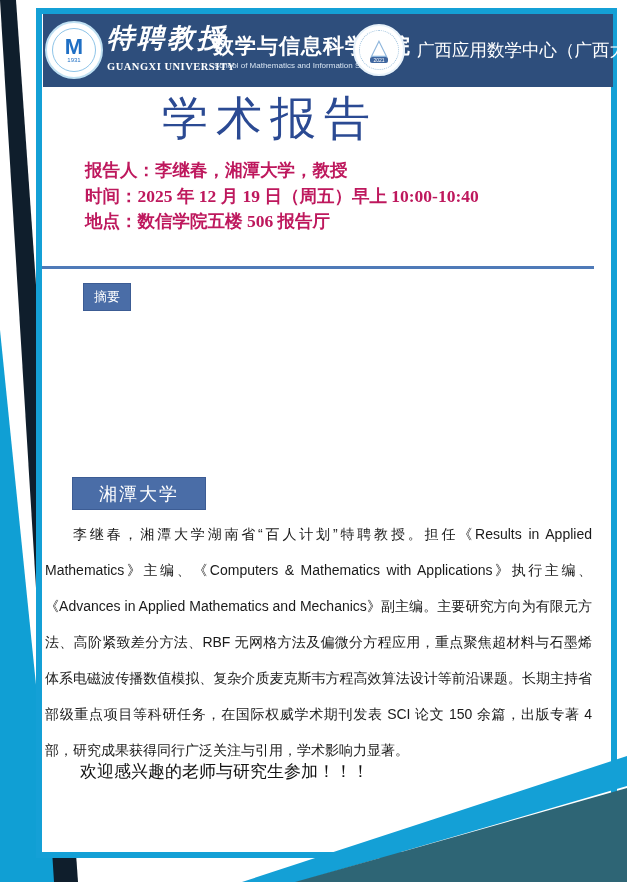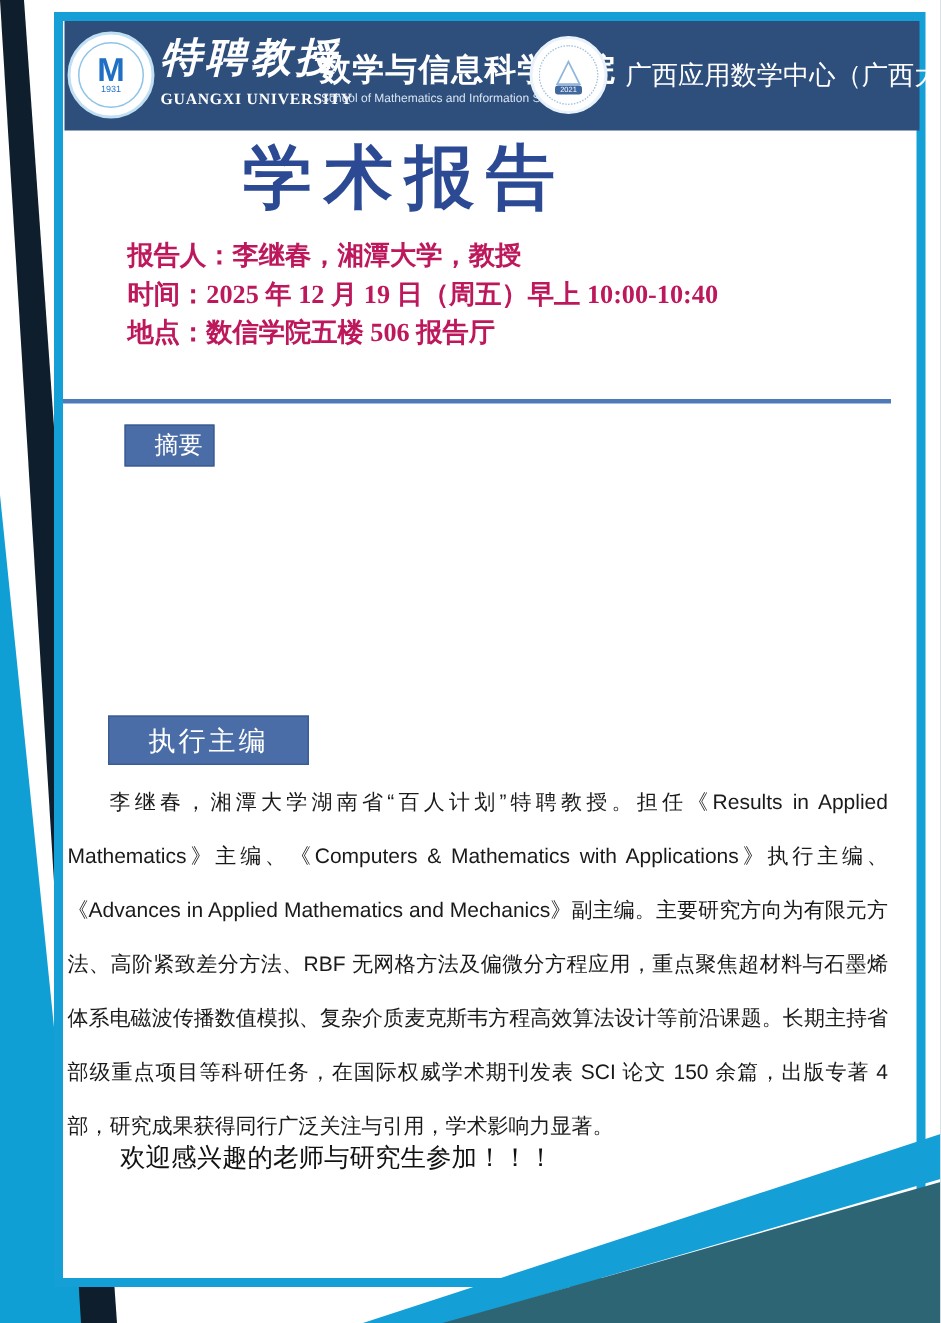--- a/index.html
+++ b/index.html
@@ -36,28 +36,28 @@
   .clogo{position:absolute;left:310px;top:10px;width:52px;height:52px;border-radius:50%;
          background:#ffffff;border:2px solid #e8f2fa;box-sizing:border-box;
          display:flex;flex-direction:column;align-items:center;justify-content:center;}
   .clogo-ring{position:absolute;left:4px;top:4px;right:4px;bottom:4px;border:1px dotted #9fc2de;border-radius:50%;}
   .clogo-tri{font-size:22px;line-height:20px;color:#8fb6dc;}
   .clogo-year{font-size:5px;color:#ffffff;background:#3f67a0;padding:0 3px;border-radius:2px;line-height:6px;}
   .center-name{position:absolute;left:374px;top:24px;font-size:17.5px;color:#ffffff;white-space:nowrap;}
 
   
   .title{position:absolute;left:0;top:88px;width:540px;margin:0;text-align:center;
-         font-size:46px;font-weight:bold;color:#2b4a93;letter-spacing:8px;}
+         font-size:46px;font-weight:normal;color:#2b4a93;letter-spacing:8px;}
   .details{position:absolute;left:85px;top:158px;width:500px;font-size:17.5px;font-weight:600;
            color:#be185d;line-height:25.5px;}
   .divider{position:absolute;left:42px;top:266px;width:552px;height:3px;background:#4f7ab8;border:none;margin:0;}
 
   .badge{position:absolute;background:#4a6da7;border:1px solid #3c5c94;color:#ffffff;
          font-family:"Liberation Sans","DejaVu Sans",sans-serif;display:flex;align-items:center;justify-content:center;}
-  .abstract-badge{left:83px;top:283px;width:46px;height:26px;font-size:16px;padding-left:12px;}
+  .abstract-badge{left:83px;top:283px;width:46px;height:26px;font-size:13px;}
   .bio-badge{left:72px;top:477px;width:132px;height:31px;font-size:18px;letter-spacing:2px;}
 
   .abstract-text{position:absolute;left:58px;top:312px;width:517px;margin:0;
                  font-size:17.5px;line-height:27px;color:#111111;text-align:justify;text-indent:2em;}
   .bio-text{position:absolute;left:45px;top:516px;width:547px;margin:0;
             font-family:"Liberation Sans","DejaVu Sans",sans-serif;
             font-size:14px;line-height:36px;color:#1a1a1a;text-align:justify;text-indent:2em;}
   .welcome{position:absolute;left:80px;top:760px;margin:0;font-size:17px;font-weight:500;color:#111111;}
 </style>
 </head>
@@ -94,18 +94,18 @@
   <div class="details">
     <div>报告人：李继春，湘潭大学，教授</div>
     <div>时间：2025 年 12 月 19 日（周五）早上 10:00-10:40</div>
     <div>地点：数信学院五楼 506 报告厅</div>
   </div>
 
   <hr class="divider">
 
   <div class="badge abstract-badge">摘要</div>
 
-  <div class="badge bio-badge">执行主编</div>
+  <div class="badge bio-badge">湘潭大学</div>
   <p class="bio-text">李继春，湘潭大学湖南省“百人计划”特聘教授。担任《Results in Applied Mathematics》主编、《Computers &amp; Mathematics with Applications》执行主编、《Advances in Applied Mathematics and Mechanics》副主编。主要研究方向为有限元方法、高阶紧致差分方法、RBF 无网格方法及偏微分方程应用，重点聚焦超材料与石墨烯体系电磁波传播数值模拟、复杂介质麦克斯韦方程高效算法设计等前沿课题。长期主持省部级重点项目等科研任务，在国际权威学术期刊发表 SCI 论文 150 余篇，出版专著 4 部，研究成果获得同行广泛关注与引用，学术影响力显著。</p>
 
   <p class="welcome">欢迎感兴趣的老师与研究生参加！！！</p>
 
 </div>
 
 </body></html>

